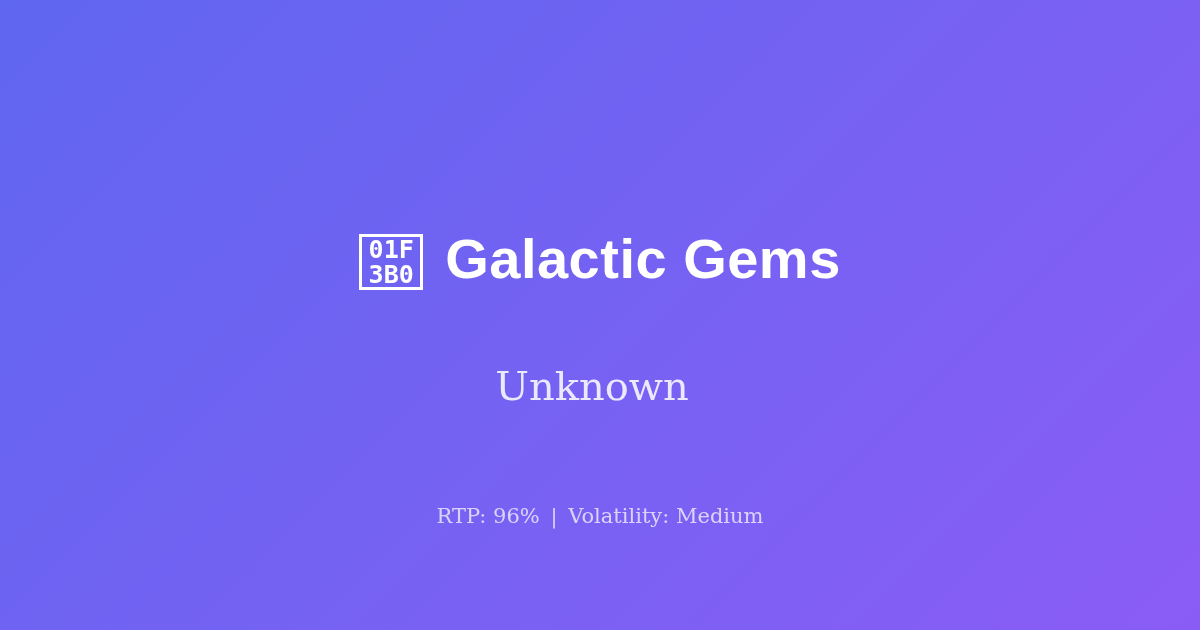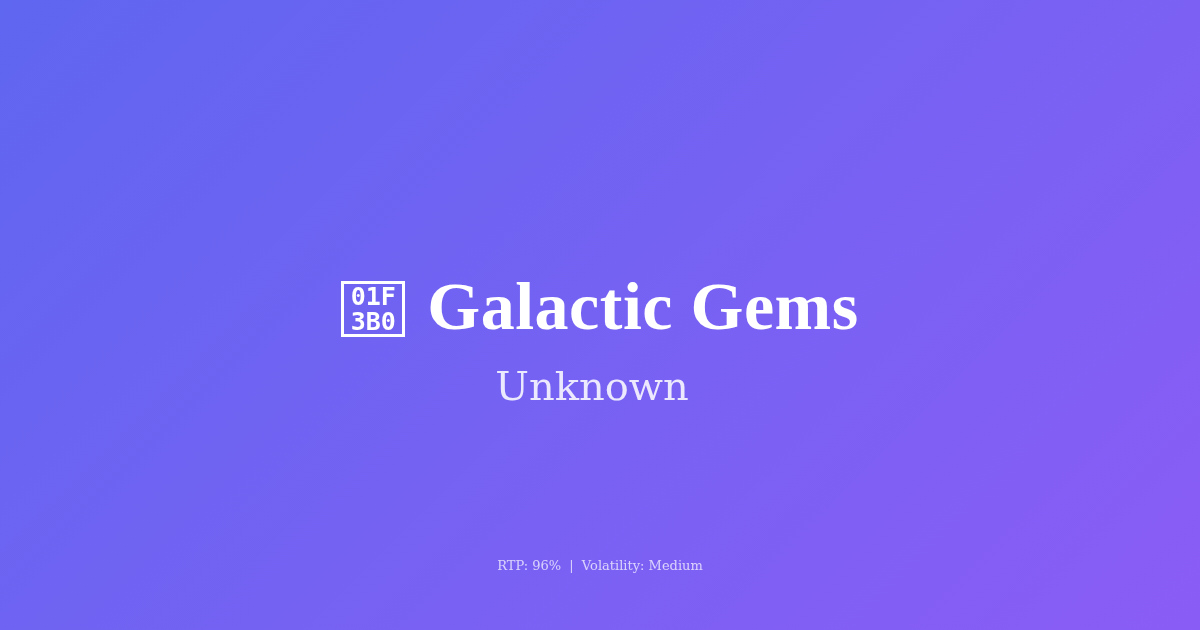--- a/index.html
+++ b/index.html
@@ -28,21 +28,20 @@
   
   .title-row {
     position: absolute;
     left: 0;
     right: 0;
     top: 228px;
     display: flex;
     align-items: center;
     justify-content: center;
     white-space: nowrap;
-    margin-top: 44px;
   }
 
   
   .tofu {
     display: inline-flex;
     flex-direction: column;
     align-items: center;
     justify-content: center;
     width: 64px;
     height: 56px;
@@ -56,22 +55,22 @@
     font-weight: 700;
     color: #ffffff;
     letter-spacing: 0px;
   }
   .tofu span {
     display: block;
     height: 25px;
   }
 
   .game-title {
-    font-family: Liberation Serif, serif;
-    font-size: 68px;
+    font-family: Liberation Sans, sans-serif;
+    font-size: 56px;
     line-height: 1;
     font-weight: 700;
     color: #ffffff;
     letter-spacing: 0.5px;
   }
 
   
   .subtitle {
     position: absolute;
     left: 0;
@@ -83,24 +82,24 @@
     line-height: 1;
     font-weight: 400;
     color: rgba(255, 255, 255, 0.86);
   }
 
   
   .meta {
     position: absolute;
     left: 0;
     right: 0;
-    top: 559px;
+    top: 506px;
     text-align: center;
     font-family: "DejaVu Serif", "Liberation Serif", serif;
-    font-size: 13px;
+    font-size: 21px;
     line-height: 1;
     font-weight: 400;
     color: rgba(255, 255, 255, 0.72);
   }
   .meta .sep {
     padding: 0 4px;
   }
 </style>
 </head>
 <body>

